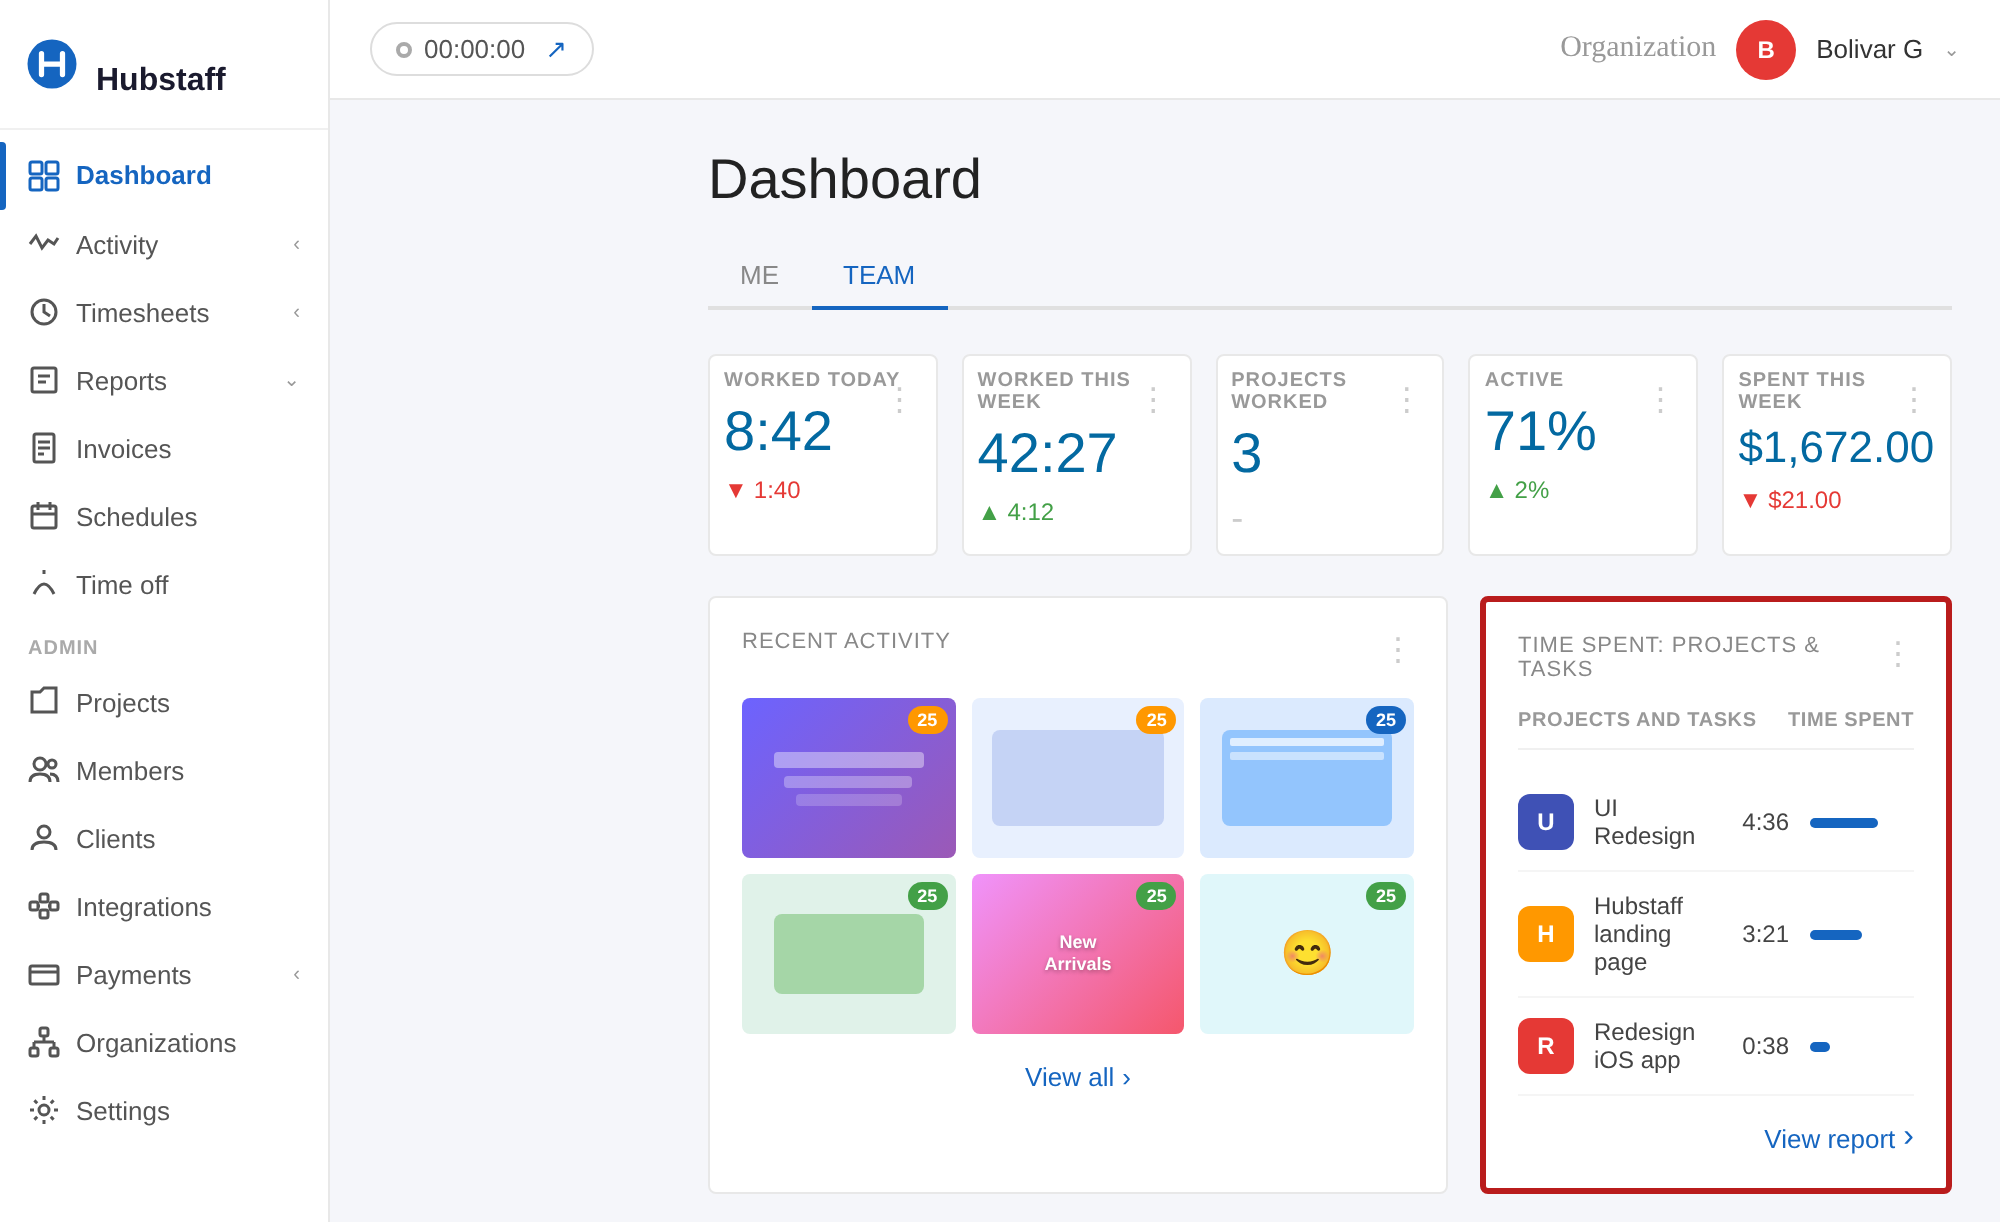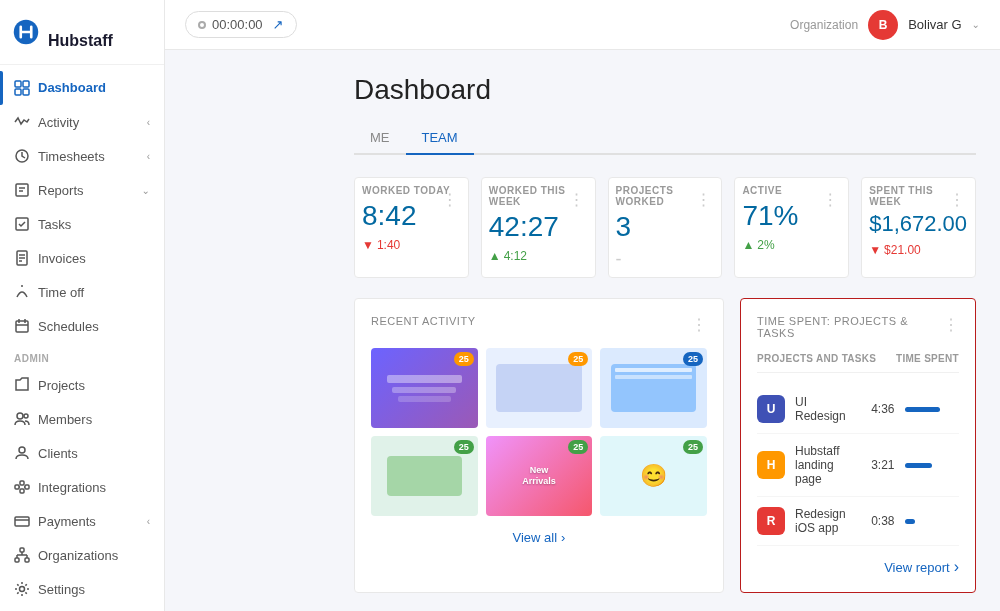--- a/index.html
+++ b/index.html
@@ -19,21 +19,21 @@
 
     
     .topbar { position: absolute; top: 0; left: 165px; right: 0; height: 50px; background: #fff; border-bottom: 1px solid #e8e8e8; display: flex; align-items: center; padding: 0 20px; z-index: 10; }
     .topbar-timer { display: flex; align-items: center; gap: 6px; border: 1px solid #ddd; border-radius: 20px; padding: 5px 12px; font-size: 13px; color: #555; }
     .topbar-timer-dot { width: 8px; height: 8px; border-radius: 50%; border: 2px solid #aaa; }
     .topbar-timer-expand { color: #1565c0; font-size: 13px; margin-left: 4px; }
     .topbar-right { margin-left: auto; display: flex; align-items: center; gap: 10px; color: #555; font-size: 13px; }
     .topbar-avatar { width: 30px; height: 30px; border-radius: 50%; background: #e53935; display: flex; align-items: center; justify-content: center; color: #fff; font-size: 12px; font-weight: 600; }
     .topbar-user { font-size: 13px; color: #333; }
     .topbar-chevron { color: #999; font-size: 10px; }
-    .topbar-org { font-size: 12px; color: #999; }
+    .topbar-org { font-size: 15px; color: #999; font-family: Liberation Serif, serif; }
 
     
     .main { margin-left: 165px; margin-top: 50px; flex: 1; overflow-y: auto; padding: 24px 24px 20px; height: calc(611px - 50px); }
 
     
     .page-title { font-size: 28px; font-weight: 300; color: #222; margin-bottom: 16px; }
 
     
     .tabs { display: flex; gap: 0; border-bottom: 2px solid #e0e0e0; margin-bottom: 22px; }
     .tab { padding: 8px 16px; cursor: pointer; font-size: 13px; color: #888; position: relative; border-bottom: 2px solid transparent; margin-bottom: -2px; }
@@ -61,21 +61,21 @@
 
     .activity-grid { display: grid; grid-template-columns: repeat(3, 1fr); gap: 8px; margin-bottom: 14px; }
     .activity-thumb { border-radius: 4px; overflow: hidden; position: relative; height: 80px; }
     .activity-thumb .badge { position: absolute; top: 4px; right: 4px; background: #ff9800; color: #fff; font-size: 9px; font-weight: 700; border-radius: 8px; padding: 2px 5px; z-index: 2; }
     .activity-thumb .badge.blue { background: #1565c0; }
     .activity-thumb .badge.green { background: #43a047; }
 
     .view-all { text-align: center; color: #1565c0; font-size: 13px; cursor: pointer; font-weight: 500; display: flex; align-items: center; justify-content: center; gap: 4px; }
 
     
-    .time-spent { background: #fff; border: 1px solid #b91c1c; border-radius: 4px; flex: 1; padding: 16px; }
+    .time-spent { background: #fff; border: 3px solid #b91c1c; border-radius: 4px; flex: 1; padding: 16px; }
     .time-spent-cols { display: flex; justify-content: space-between; font-size: 10px; color: #999; font-weight: 600; text-transform: uppercase; letter-spacing: 0.3px; margin-bottom: 12px; padding-bottom: 8px; border-bottom: 1px solid #f0f0f0; }
     .project-row { display: flex; align-items: center; gap: 10px; padding: 10px 0; border-bottom: 1px solid #f5f5f5; }
     .project-row:last-child { border-bottom: none; }
     .project-avatar { width: 28px; height: 28px; border-radius: 6px; display: flex; align-items: center; justify-content: center; color: #fff; font-size: 12px; font-weight: 700; flex-shrink: 0; }
     .project-name { font-size: 12px; color: #444; flex: 1; }
     .project-time { font-size: 12px; color: #444; width: 35px; text-align: right; flex-shrink: 0; }
     .project-bar-container { flex: 1; }
     .project-bar { height: 5px; background: #1565c0; border-radius: 3px; }
 
     .view-report { display: flex; align-items: center; justify-content: flex-end; gap: 4px; margin-top: 12px; color: #1565c0; font-size: 13px; cursor: pointer; font-weight: 500; }
@@ -127,54 +127,47 @@
     <div class="sidebar-item">
       <svg class="svg-icon" viewBox="0 0 16 16">
         <rect x="2" y="2" width="12" height="12" rx="1" stroke="currentColor"></rect>
         <line x1="5" y1="6" x2="11" y2="6" stroke="currentColor"></line>
         <line x1="5" y1="9" x2="9" y2="9" stroke="currentColor"></line>
       </svg>
       <span>Reports</span>
       <span class="chevron">⌄</span>
     </div>
 
-    <div class="sidebar-item">
-      <svg class="svg-icon" viewBox="0 0 16 16">
-        <rect x="2" y="2" width="12" height="12" rx="1" stroke="currentColor"></rect>
-        <polyline points="5,8 7,10 11,6" stroke="currentColor" stroke-width="1.5" fill="none"></polyline>
-      </svg>
-      <span>Tasks</span>
-    </div>
 
     <div class="sidebar-item">
       <svg class="svg-icon" viewBox="0 0 16 16">
         <rect x="3" y="1" width="10" height="14" rx="1" stroke="currentColor"></rect>
         <line x1="5" y1="5" x2="11" y2="5" stroke="currentColor"></line>
         <line x1="5" y1="8" x2="11" y2="8" stroke="currentColor"></line>
         <line x1="5" y1="11" x2="8" y2="11" stroke="currentColor"></line>
       </svg>
       <span>Invoices</span>
     </div>
 
     <div class="sidebar-item">
       <svg class="svg-icon" viewBox="0 0 16 16">
-        <path d="M3 13 Q8 3 13 13" stroke="currentColor" fill="none"></path>
-        <line x1="8" y1="3" x2="8" y2="1" stroke="currentColor"></line>
-      </svg>
-      <span>Time off</span>
-    </div>
-
-    <div class="sidebar-item">
-      <svg class="svg-icon" viewBox="0 0 16 16">
         <rect x="2" y="3" width="12" height="11" rx="1" stroke="currentColor"></rect>
         <line x1="5" y1="1" x2="5" y2="5" stroke="currentColor"></line>
         <line x1="11" y1="1" x2="11" y2="5" stroke="currentColor"></line>
         <line x1="2" y1="7" x2="14" y2="7" stroke="currentColor"></line>
       </svg>
       <span>Schedules</span>
+    </div>
+
+    <div class="sidebar-item">
+      <svg class="svg-icon" viewBox="0 0 16 16">
+        <path d="M3 13 Q8 3 13 13" stroke="currentColor" fill="none"></path>
+        <line x1="8" y1="3" x2="8" y2="1" stroke="currentColor"></line>
+      </svg>
+      <span>Time off</span>
     </div>
 
     <div class="sidebar-section-label">ADMIN</div>
 
     <div class="sidebar-item">
       <svg class="svg-icon" viewBox="0 0 16 16">
         <path d="M2 3 L6 3 L8 1 L14 1 L14 13 L2 13 Z" stroke="currentColor" fill="none"></path>
       </svg>
       <span>Projects</span>
     </div>

